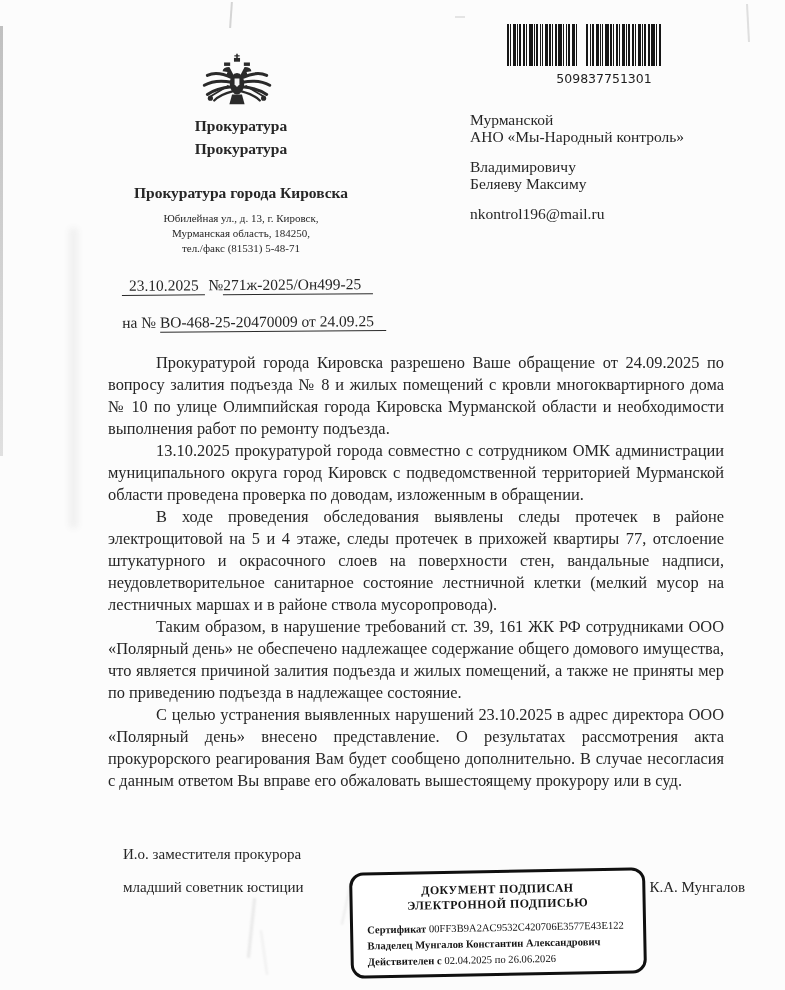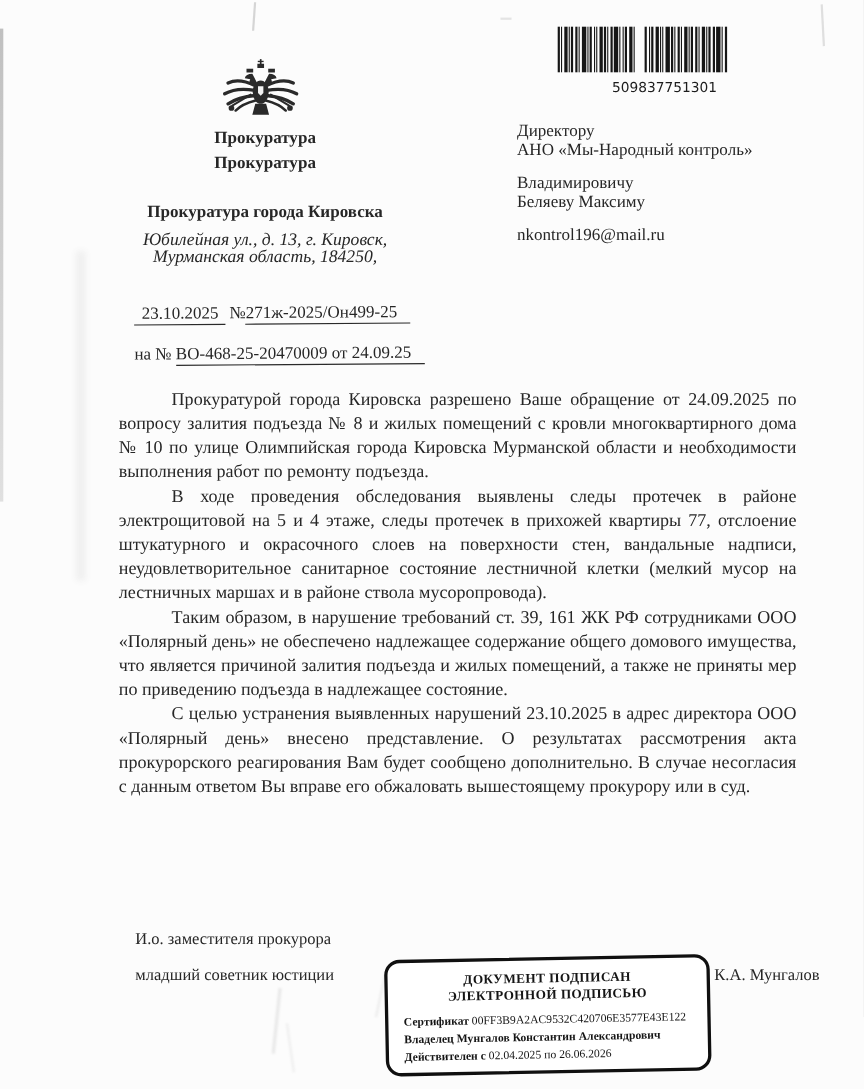--- a/index.html
+++ b/index.html
@@ -27,21 +27,21 @@
   .smudge.m2{left:263px;top:930px;width:2px;height:45px;transform:rotate(-8deg);opacity:.1;}
   .smudge.m3{left:345px;top:885px;width:2px;height:40px;transform:rotate(12deg);opacity:.12;}
 
   
   .emblem{position:absolute;left:199px;top:52px;width:76px;height:62px;}
   .letterhead{position:absolute;left:108px;top:118px;width:266px;text-align:center;}
   .lh-org{font-weight:bold;font-size:15.5px;line-height:16.5px;}
   .lh-org.g1{margin-bottom:6px;}
   .lh-org.g2{margin-bottom:6px;}
   .lh-org.g3{margin-bottom:9px;margin-top:28px;}
-  .lh-addr{font-size:16px;line-height:15px;font-style:italic;}
+  .lh-addr{font-size:11px;line-height:15px;}
 
   
   .recipient{position:absolute;left:470px;top:112px;width:290px;font-size:15.5px;line-height:16.5px;}
   .recipient .grp{margin-bottom:14px;}
   .recipient .email{margin-top:12px;}
 
   
   .barcode-wrap{position:absolute;left:505px;top:24px;width:198px;text-align:center;}
   .barcode-bars{height:42px;}
   .barcode-digits{display:flex;justify-content:center;
@@ -126,20 +126,21 @@
     </div>
     <div class="lh-org g2">
       <div>Прокуратура</div>
     </div>
     <div class="lh-org g3">
       <div>Прокуратура города Кировска</div>
     </div>
     <div class="lh-addr">
       <div>Юбилейная ул., д. 13, г. Кировск,</div>
       <div>Мурманская область, 184250,</div>
+      <div>тел./факс (81531) 5-48-71</div>
     </div>
   </div>
 
   <div class="barcode-wrap">
     <svg class="barcode-bars" id="barcode-svg" width="198" height="42">
         <rect x="2" y="0" width="2" height="42" fill="#161616"></rect>
         <rect x="5" y="0" width="1" height="42" fill="#161616"></rect>
         <rect x="8" y="0" width="3" height="42" fill="#161616"></rect>
         <rect x="12" y="0" width="1" height="42" fill="#161616"></rect>
         <rect x="14" y="0" width="2" height="42" fill="#161616"></rect>
@@ -185,21 +186,21 @@
         <rect x="154" y="0" width="2" height="42" fill="#161616"></rect>
       </svg>
     <div class="barcode-digits">
       <span>509837</span>
       <span>751301</span>
     </div>
   </div>
 
   <div class="recipient">
     <div class="grp">
-      <div>Директору</div>
+      <div>Мурманской</div>
       <div>АНО «Мы-Народный контроль»</div>
     </div>
     <div class="grp">
       <div>Владимировичу</div>
       <div>Беляеву Максиму</div>
     </div>
     <div class="email">nkontrol196@mail.ru</div>
   </div>
 
   <div class="refblock">
@@ -208,20 +209,21 @@
       <span>№</span><span class="u tail">271ж-2025/Он499-25</span>
     </div>
     <div class="refline2">
       <span>на №</span>
       <span class="u tail">ВО-468-25-20470009 от 24.09.25</span>
     </div>
   </div>
 
   <div class="docbody">
     <p>Прокуратурой города Кировска разрешено Ваше обращение от 24.09.2025 по вопросу залития подъезда № 8 и жилых помещений с кровли многоквартирного дома № 10 по улице Олимпийская города Кировска Мурманской области и необходимости выполнения работ по ремонту подъезда.</p>
+    <p>13.10.2025 прокуратурой города совместно с сотрудником ОМК администрации муниципального округа город Кировск с подведомственной территорией Мурманской области проведена проверка по доводам, изложенным в обращении.</p>
     <p>В ходе проведения обследования выявлены следы протечек в районе электрощитовой на 5 и 4 этаже, следы протечек в прихожей квартиры 77, отслоение штукатурного и окрасочного слоев на поверхности стен, вандальные надписи, неудовлетворительное санитарное состояние лестничной клетки (мелкий мусор на лестничных маршах и в районе ствола мусоропровода).</p>
     <p>Таким образом, в нарушение требований ст. 39, 161 ЖК РФ сотрудниками ООО «Полярный день» не обеспечено надлежащее содержание общего домового имущества, что является причиной залития подъезда и жилых помещений, а также не приняты мер по приведению подъезда в надлежащее состояние.</p>
     <p>С целью устранения выявленных нарушений 23.10.2025 в адрес директора ООО «Полярный день» внесено представление. О результатах рассмотрения акта прокурорского реагирования Вам будет сообщено дополнительно. В случае несогласия с данным ответом Вы вправе его обжаловать вышестоящему прокурору или в суд.</p>
   </div>
 
   <div class="sig">
     <div>И.о. заместителя прокурора</div>
     <div class="sig-row2">
       <span>младший советник юстиции</span>
       <span>К.А. Мунгалов</span>

